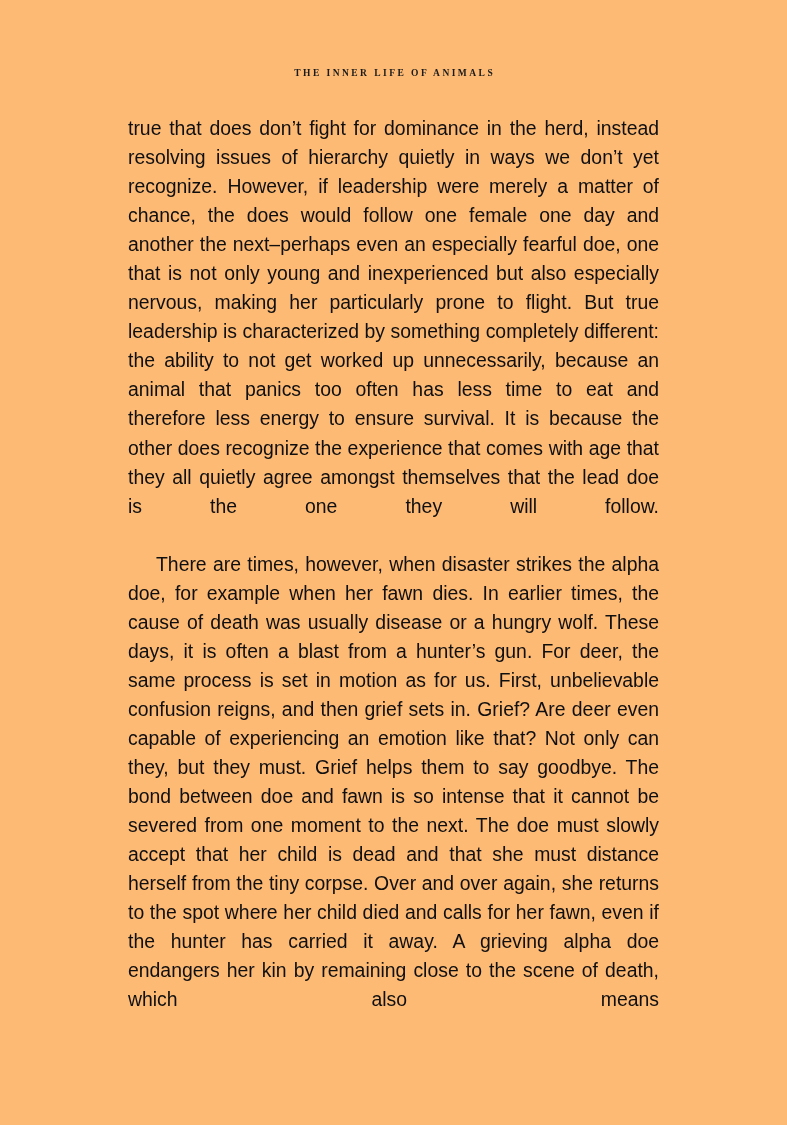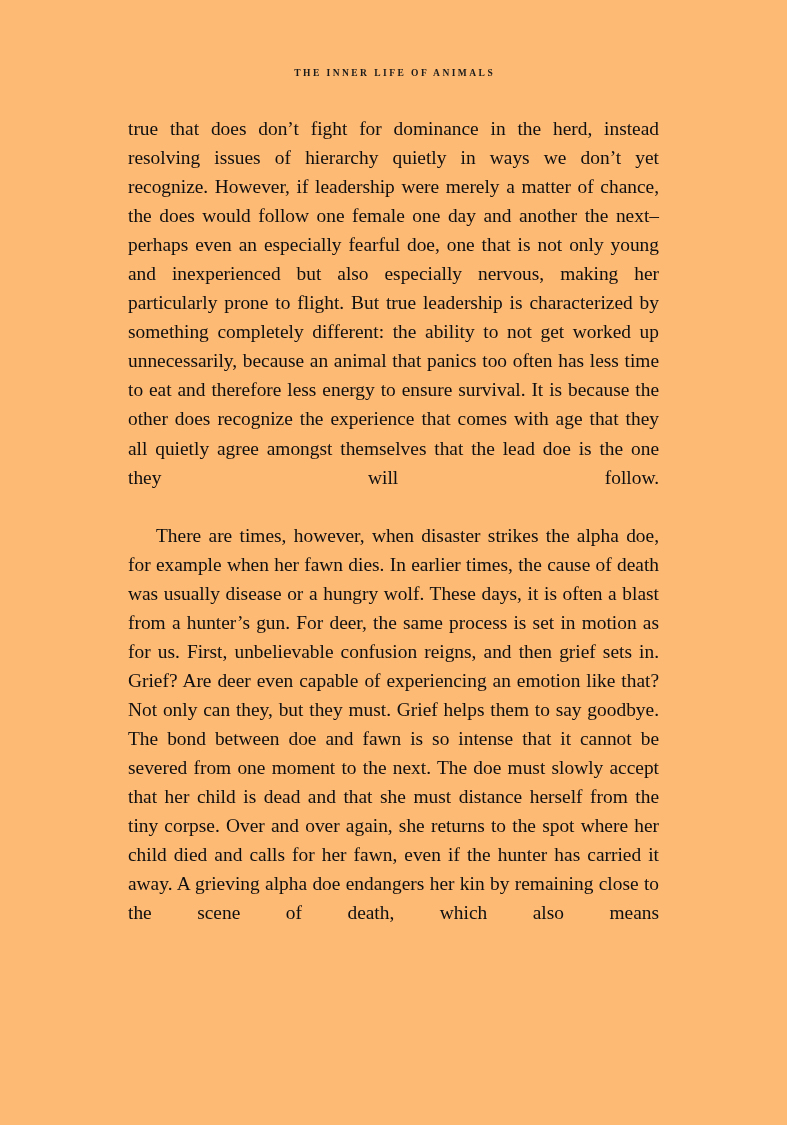--- a/index.html
+++ b/index.html
@@ -37,21 +37,21 @@
   
   .text-block {
     position: absolute;
     top: 114px;
     left: 128px;
     width: 531px;
   }
 
   .text-block p {
     margin: 0;
-    font-family: Liberation Serif, serif;
+    font-family: Liberation Sans, sans-serif;
     font-size: 19.4px;
     line-height: 29.05px;
     color: #100f10;
     text-align: justify;
     text-justify: inter-word;
     -webkit-hyphens: none;
     hyphens: none;
     word-spacing: 0.1px;
   }
 

